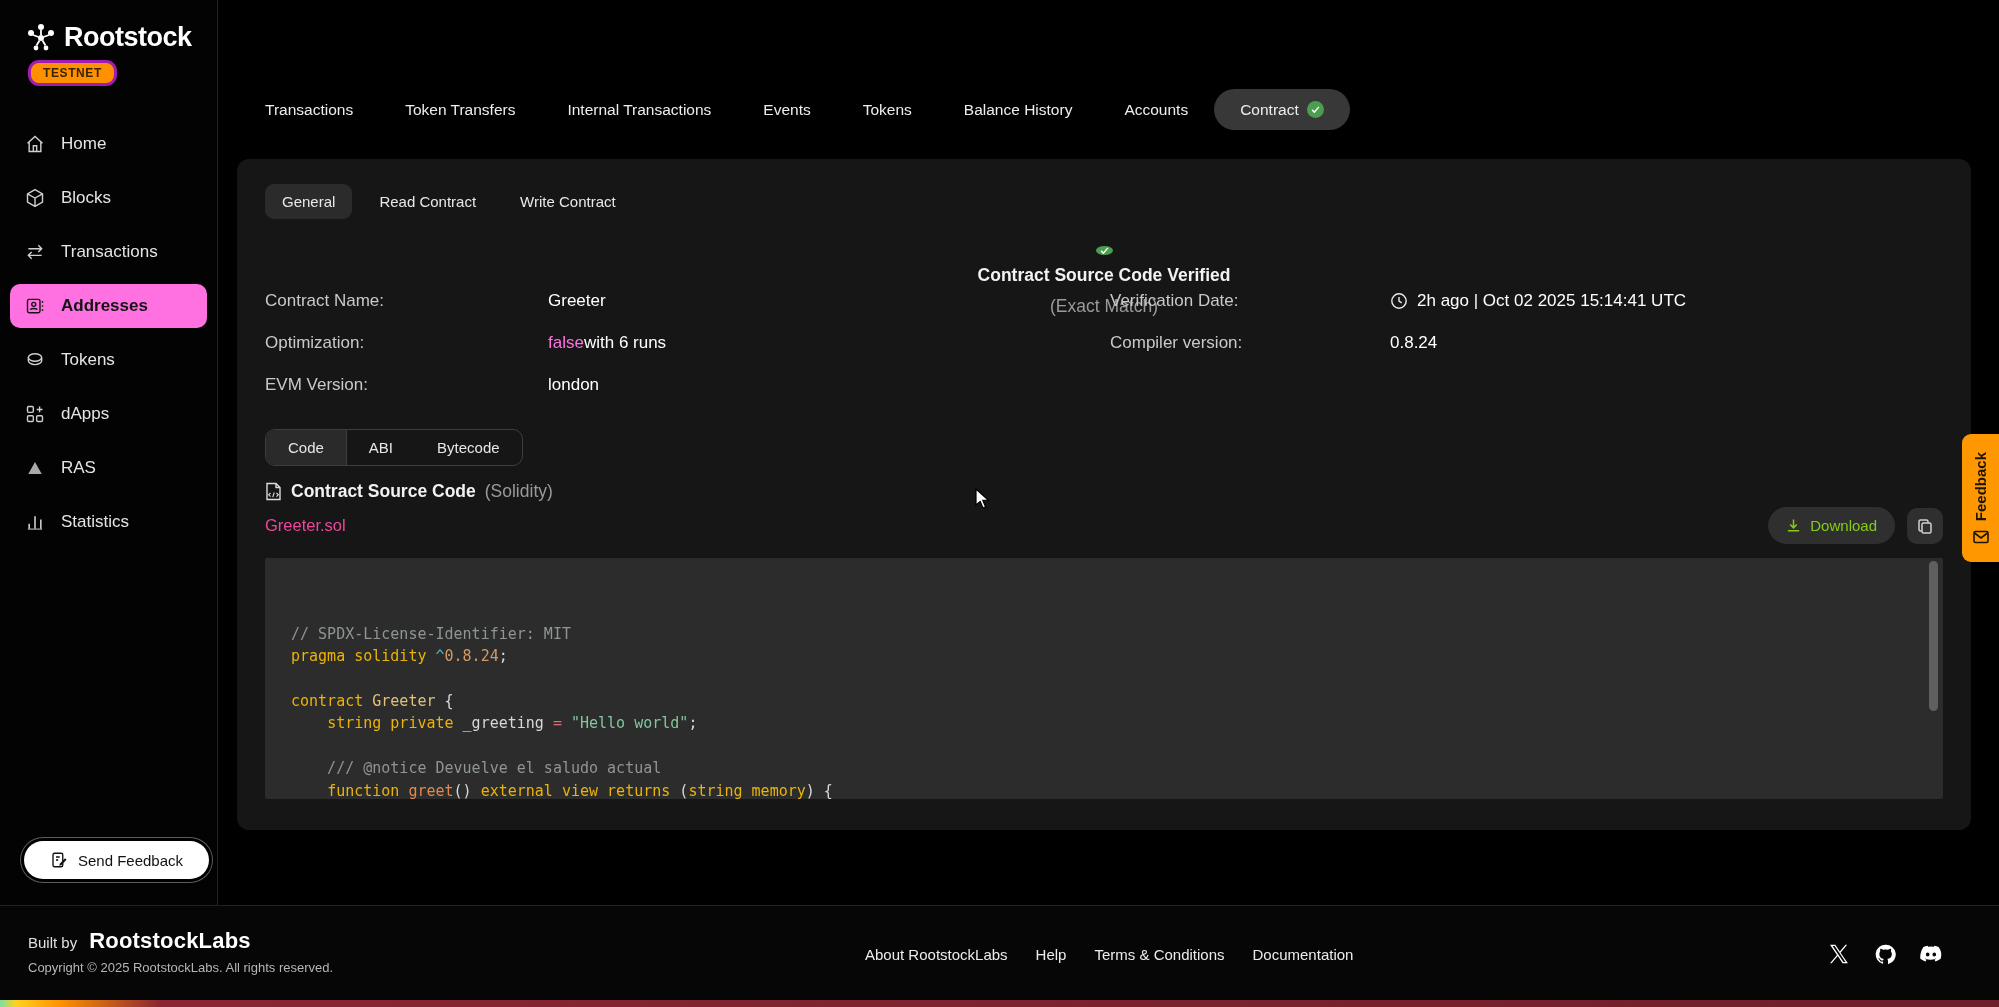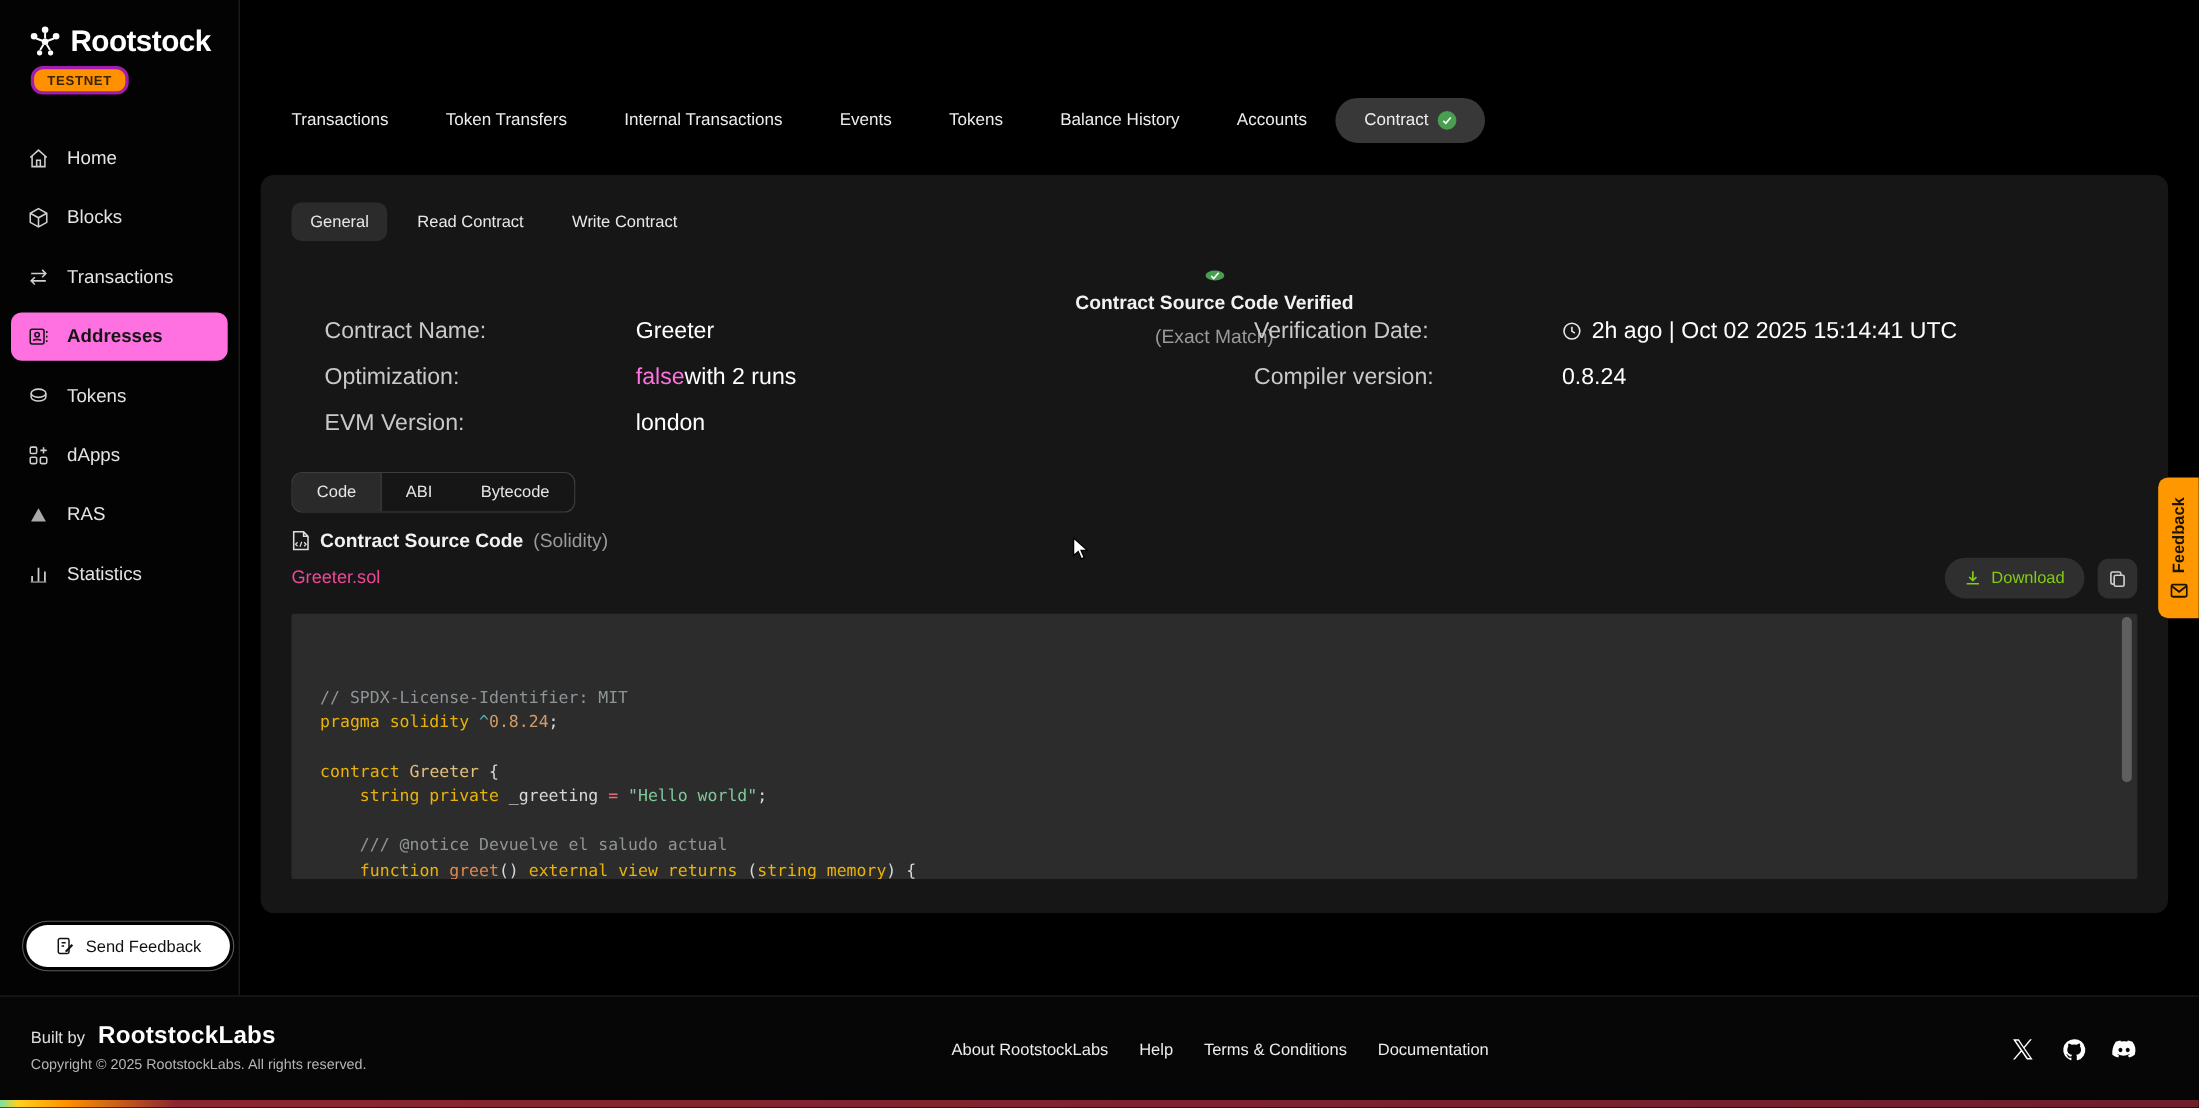--- a/index.html
+++ b/index.html
@@ -37,21 +37,21 @@
 
   
   .panel { position:absolute; left:237px; top:159px; width:1734px; height:671px; background:#161616; border-radius:12px; padding:25px 28px 0; }
   .subtabs { display:flex; align-items:center; height:35px; gap:10px; }
   .subtab { font-size:15px; color:#e8e8e8; padding:9px 17px; border-radius:9px; cursor:pointer; }
   .subtab.active { background:#2b2b2b; }
   .verified-row { margin-top:27px; height:22px; display:flex; align-items:center; gap:10px;flex-direction:column; }
   .verified-title { font-size:17.5px; font-weight:700; color:#f2f2f2; }
   .verified-note { font-size:17.5px; color:#9a9a9a; }
   .fields { margin-top:12px; display:grid; grid-template-columns:283px 562px 280px auto; }
-  .fcell { height:42px; display:flex; align-items:center; font-size:21px;margin-left:30px; }
+  .fcell { height:42px; display:flex; align-items:center; font-size:17px; }
   .flabel { color:#c9c9c9; }
   .fvalue { color:#fff; }
   .pink-text { color:var(--pink,#ff71e1); }
   .clock-icon { width:18px; height:18px; margin-right:9px; color:#e8e8e8; }
 
   .codetabs { margin-top:23px; display:inline-flex; border:1px solid #3e3e3e; border-radius:10px; overflow:hidden; }
   .codetab { padding:9px 22px; font-size:15px; color:#e6e6e6; cursor:pointer; }
   .codetab.active { background:#2a2a2a; border-right:1px solid #3e3e3e; }
   .src-heading { margin-top:14px; height:22px; display:flex; align-items:center; gap:9px; }
   .doc-icon { width:17px; height:19px; color:#dcdcdc; }
@@ -263,21 +263,21 @@
         <svg class="clock-icon" viewBox="0 0 20 20" fill="none" stroke="currentColor" stroke-width="1.6">
             <circle cx="10" cy="10" r="8"></circle>
             <path d="M10 5.5 V10 L13 12"></path>
           </svg>
         <span>2h ago | Oct 02 2025 15:14:41 UTC</span>
       </div>
 
       <div class="fcell flabel">Optimization:</div>
       <div class="fcell fvalue">
         <span class="pink-text">false</span>
-          <span> with 2 runs</span>
+          <span> with 6 runs</span>
       </div>
       <div class="fcell flabel">Compiler version:</div>
       <div class="fcell fvalue">0.8.24</div>
 
       <div class="fcell flabel">EVM Version:</div>
       <div class="fcell fvalue">london</div>
       <div class="fcell"></div>
       <div class="fcell"></div>
     </div>
 

